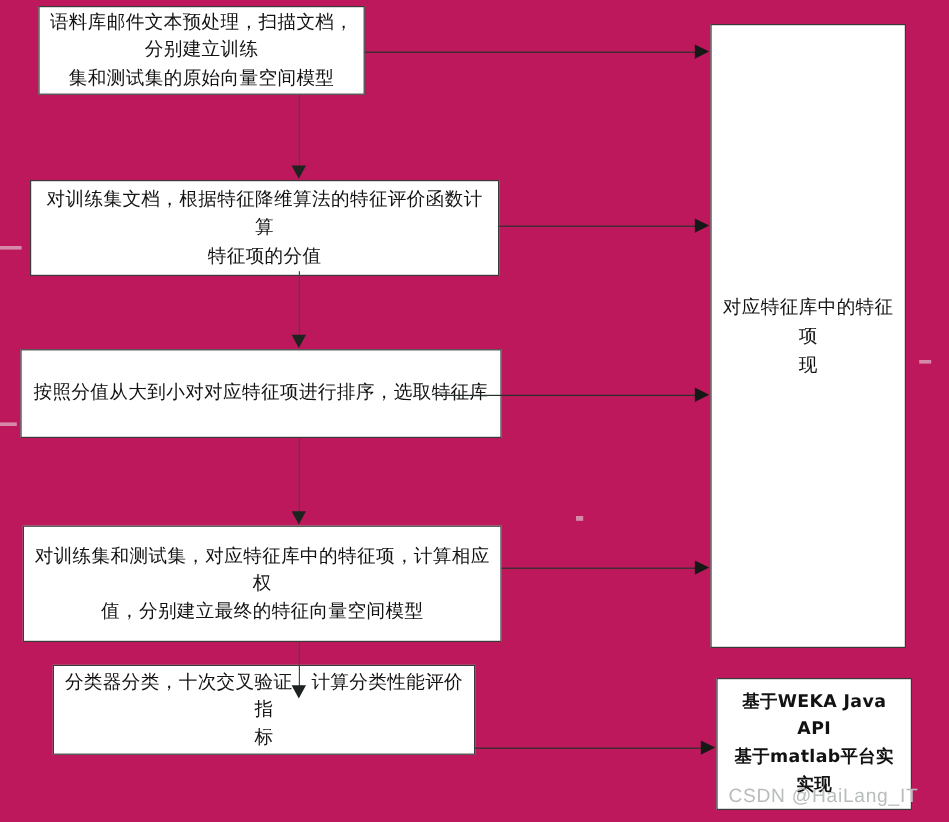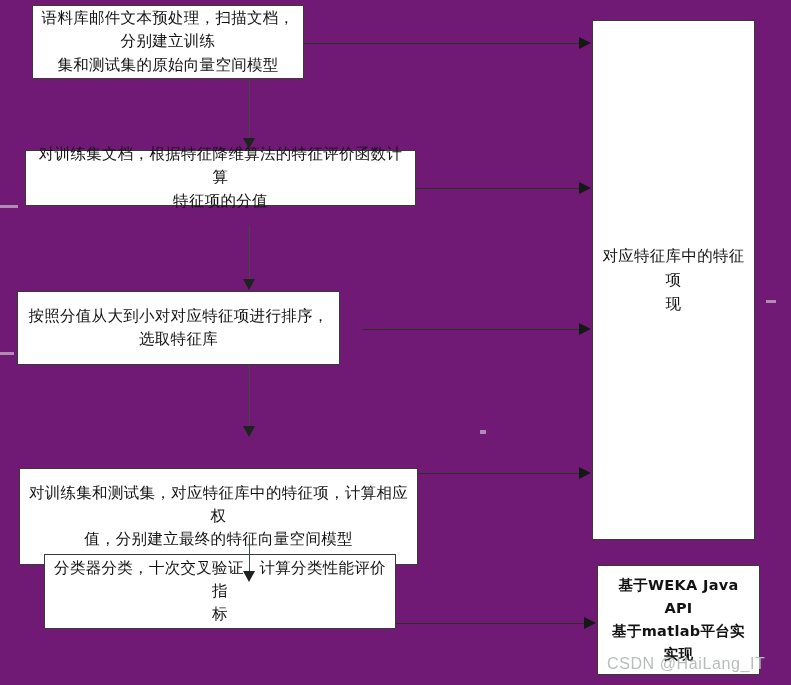--- a/index.html
+++ b/index.html
@@ -5,21 +5,21 @@
 <style>
   html, body {
     margin: 0;
     padding: 0;
     background: #ffffff;
   }
   #canvas {
     position: relative;
     width: 791px;
     height: 685px;
-    background: #701a75;
+    background: #be185d;
     overflow: hidden;
     font-family: "DejaVu Sans", "Liberation Sans", sans-serif;
   }
   .node {
     position: absolute;
     box-sizing: border-box;
     border: 1px solid #3a3a3a;
     background: #ffffff;
     display: flex;
     align-items: center;
@@ -29,23 +29,23 @@
     line-height: 1.5;
     letter-spacing: 0.3px;
   }
   .node .txt {
     display: block;
     padding: 0 6px;
     white-space: pre-line;
   }
   
   #n1 { left: 32px;  top: 5px;   width: 272px; height: 74px;  font-size: 15.5px; }
-  #n2 { left: 25px;  top: 150px; width: 391px; height: 56px;  font-size: 15.5px; }
-  #n3 { left: 17px;  top: 291px; width: 323px; height: 74px;  font-size: 15.5px; }
-  #n4 { left: 19px;  top: 438px; width: 399px; height: 97px;  font-size: 15.5px; margin-top: 30px; }
+  #n2 { left: 25px;  top: 150px; width: 391px; height: 80px;  font-size: 15.5px; }
+  #n3 { left: 17px;  top: 291px; width: 401px; height: 74px;  font-size: 15.5px; }
+  #n4 { left: 19px;  top: 438px; width: 399px; height: 97px;  font-size: 15.5px; }
   #n5 { left: 44px;  top: 554px; width: 352px; height: 75px;  font-size: 15.5px; }
   
   #p1 { left: 592px; top: 20px;  width: 163px; height: 520px; font-size: 15.5px; }
   #p2 { left: 597px; top: 565px; width: 163px; height: 110px; font-size: 14.5px; }
   #p1 .txt { line-height: 1.55; }
   #p2 .txt { line-height: 1.6; font-weight: 600; }
 
   
   .conn { position: absolute; }
   .vline {

